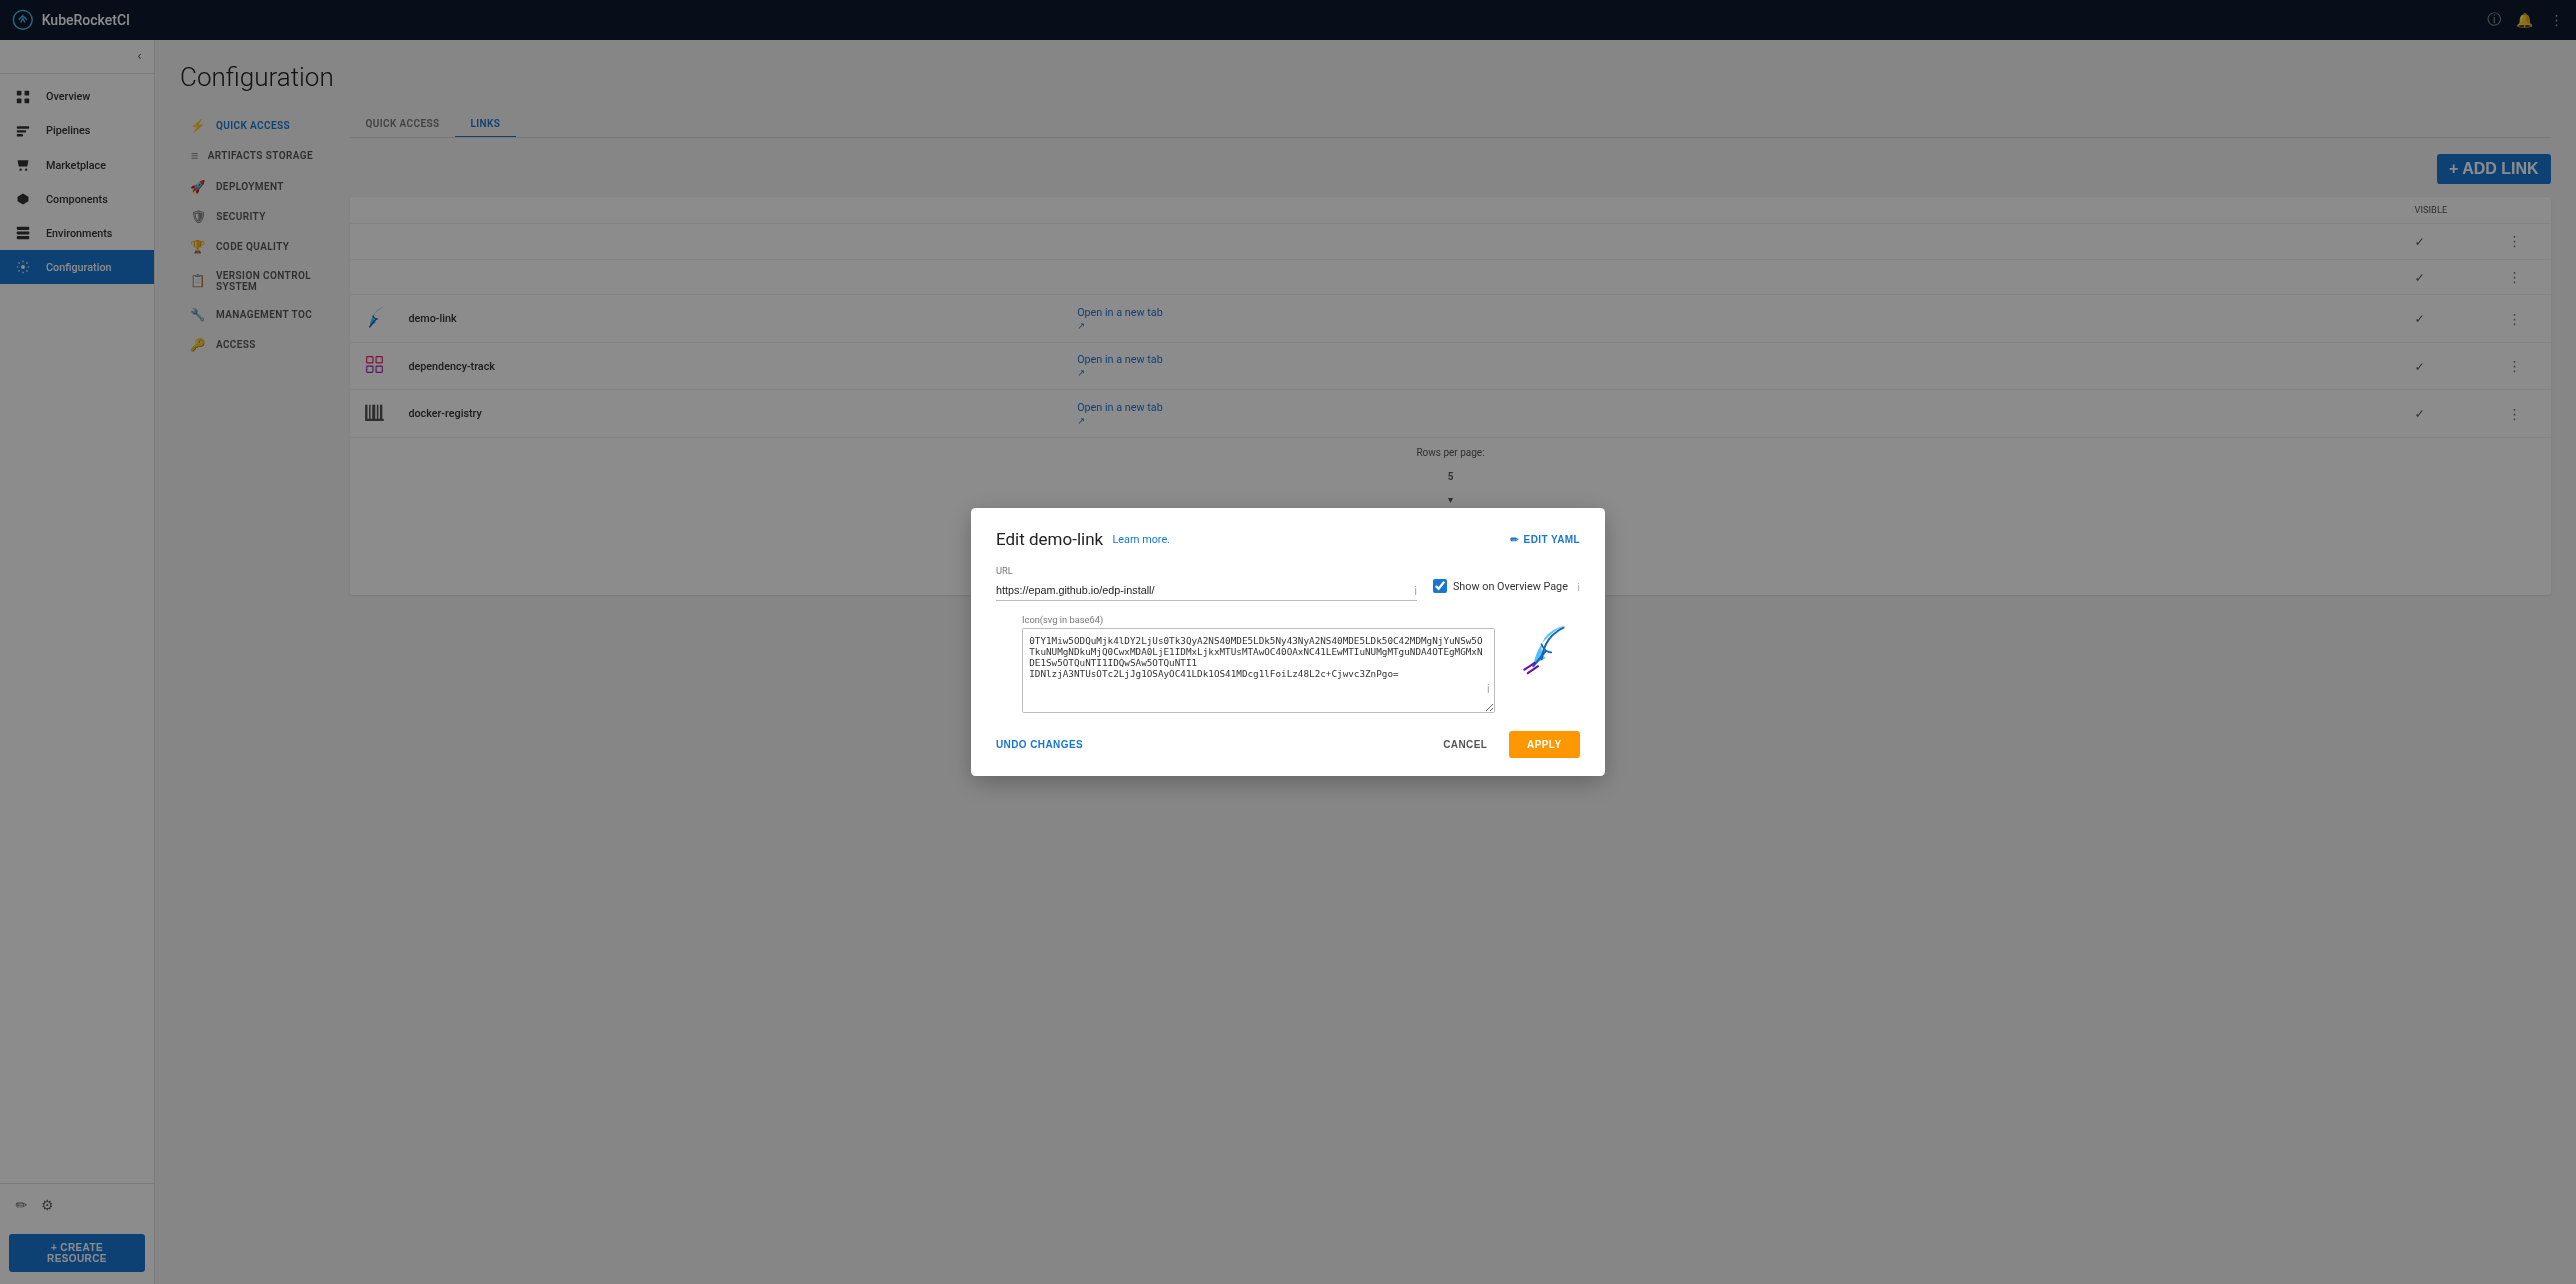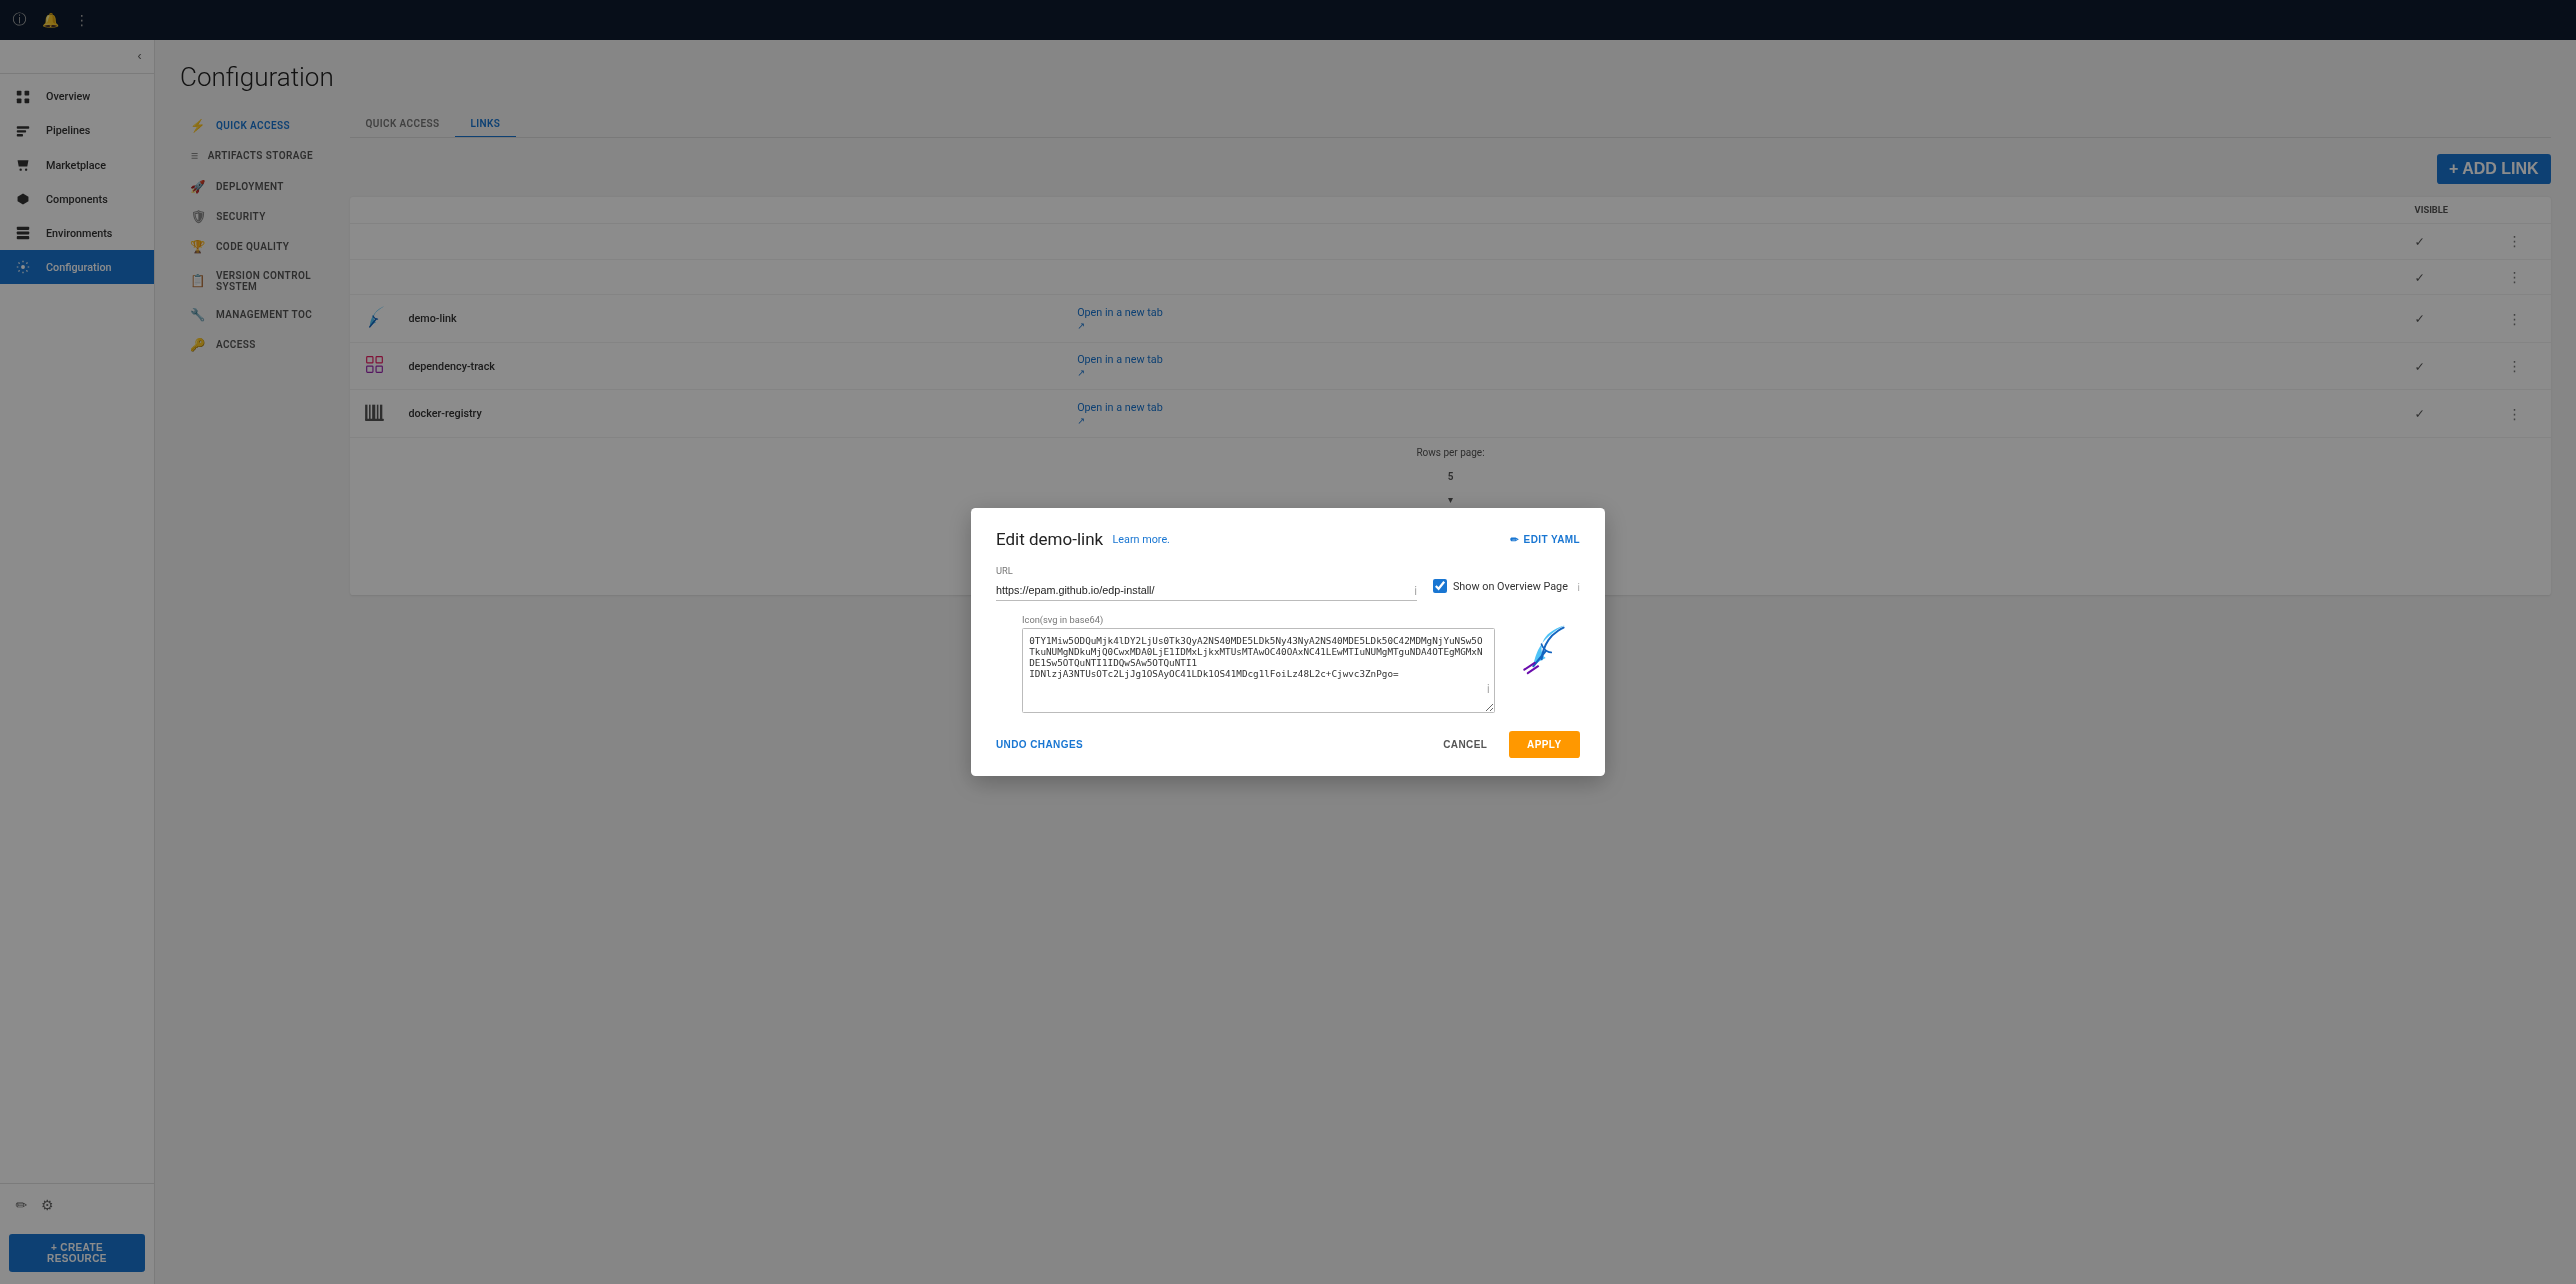--- a/index.html
+++ b/index.html
@@ -135,21 +135,21 @@
       border-radius: 3.1px;
       padding: 6.2px 12.4px;
       font-size: 16px;
       font-weight: 600;
       cursor: pointer;
       display: flex;
       align-items: center;
       gap: 4.6px;
     }
     .links-table { width: 100%; background: #fff; border-radius: 3.1px; box-shadow: 0 0.8px 2.3px rgba(0,0,0,0.1); }
-    .links-table-header { display: flex; padding: 7.7px 12.4px; border-bottom: 0.8px solid #eee; font-size: 9.3px; font-weight: 700; color: #555; text-transform: uppercase; }
+    .links-table-header { display: flex; padding: 7.7px 12.4px; border-bottom: 0.8px solid #eee; font-size: 9.3px; font-weight: 400; color: #555; text-transform: uppercase; }
     .links-table-row { display: flex; align-items: center; padding: 9.3px 12.4px; border-bottom: 0.8px solid #f0f0f0; font-size: 10.8px; }
     .links-table-row:last-child { border-bottom: none; }
     .col-icon { width: 46px; flex-shrink: 0; }
     .col-name { flex: 1; color: #333; font-weight: 500; }
     .col-url { flex: 2; }
     .col-visible { width: 93px; display: flex; align-items: center; gap: 3.1px; }
     .col-actions { width: 31px; }
     .open-link { color: #1976d2; text-decoration: none; display: flex; align-items: center; gap: 3.1px; cursor: pointer; }
     .checkmark { color: #555; font-size: 12.4px; }
     .more-btn { background: none; border: none; cursor: pointer; color: #777; font-size: 14px; }
@@ -240,20 +240,28 @@
 
     
     .content-inner { display: flex; gap: 0; }
     .config-sidebar { width: 170px; flex-shrink: 0; padding-right: 12.4px; }
     .config-main { flex: 1; }
   </style>
 </head>
 <body>
 
 <div class="topbar">
+  <div class="topbar-logo">
+    <svg viewBox="0 0 32 32" fill="none" xmlns="http://www.w3.org/2000/svg">
+      <circle cx="16" cy="16" r="14" stroke="#4fc3f7" stroke-width="2" fill="none"></circle>
+      <path d="M10 16 L16 10 L22 16" stroke="#4fc3f7" stroke-width="2" fill="none"></path>
+      <path d="M13 20 L16 14 L19 20" stroke="#4fc3f7" stroke-width="2" fill="none"></path>
+    </svg>
+    <span>KubeRocketCI</span>
+  </div>
   <div class="topbar-actions">
     <span class="topbar-icon">ⓘ</span>
     <span class="topbar-icon">🔔</span>
     <span class="topbar-icon">⋮</span>
   </div>
 </div>
 
 <div class="main-layout">
 
   <div class="sidebar">

